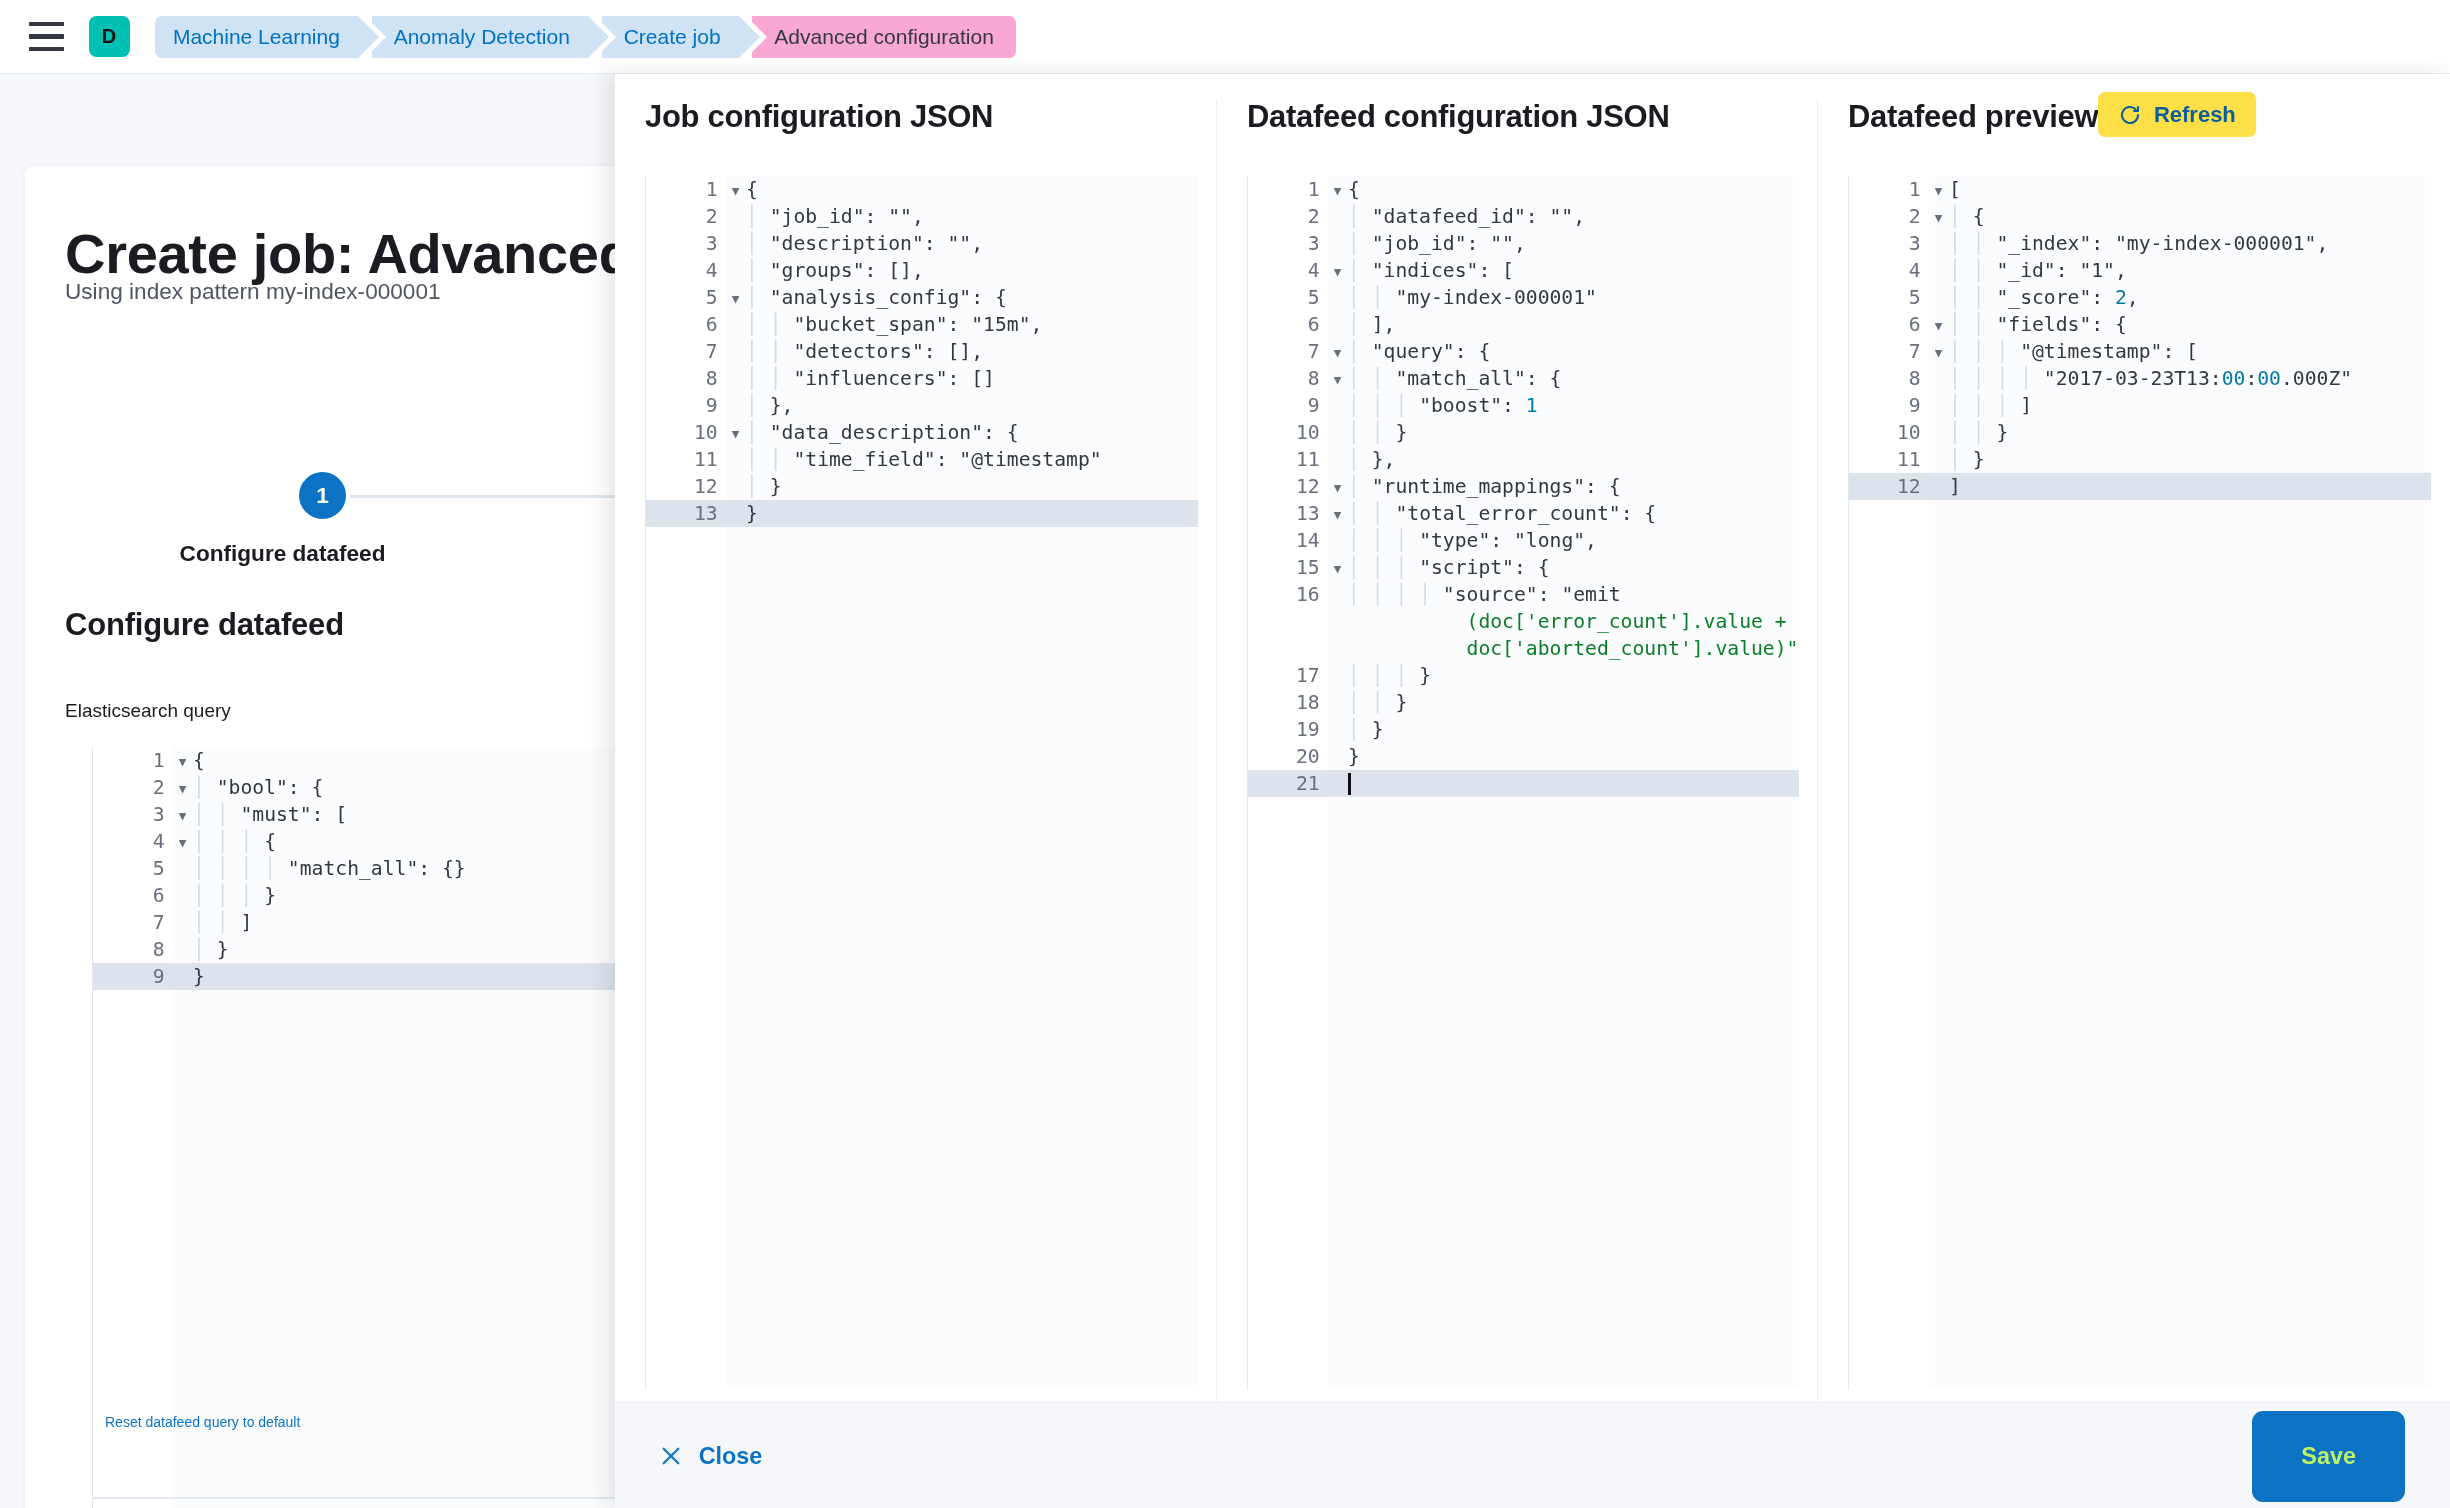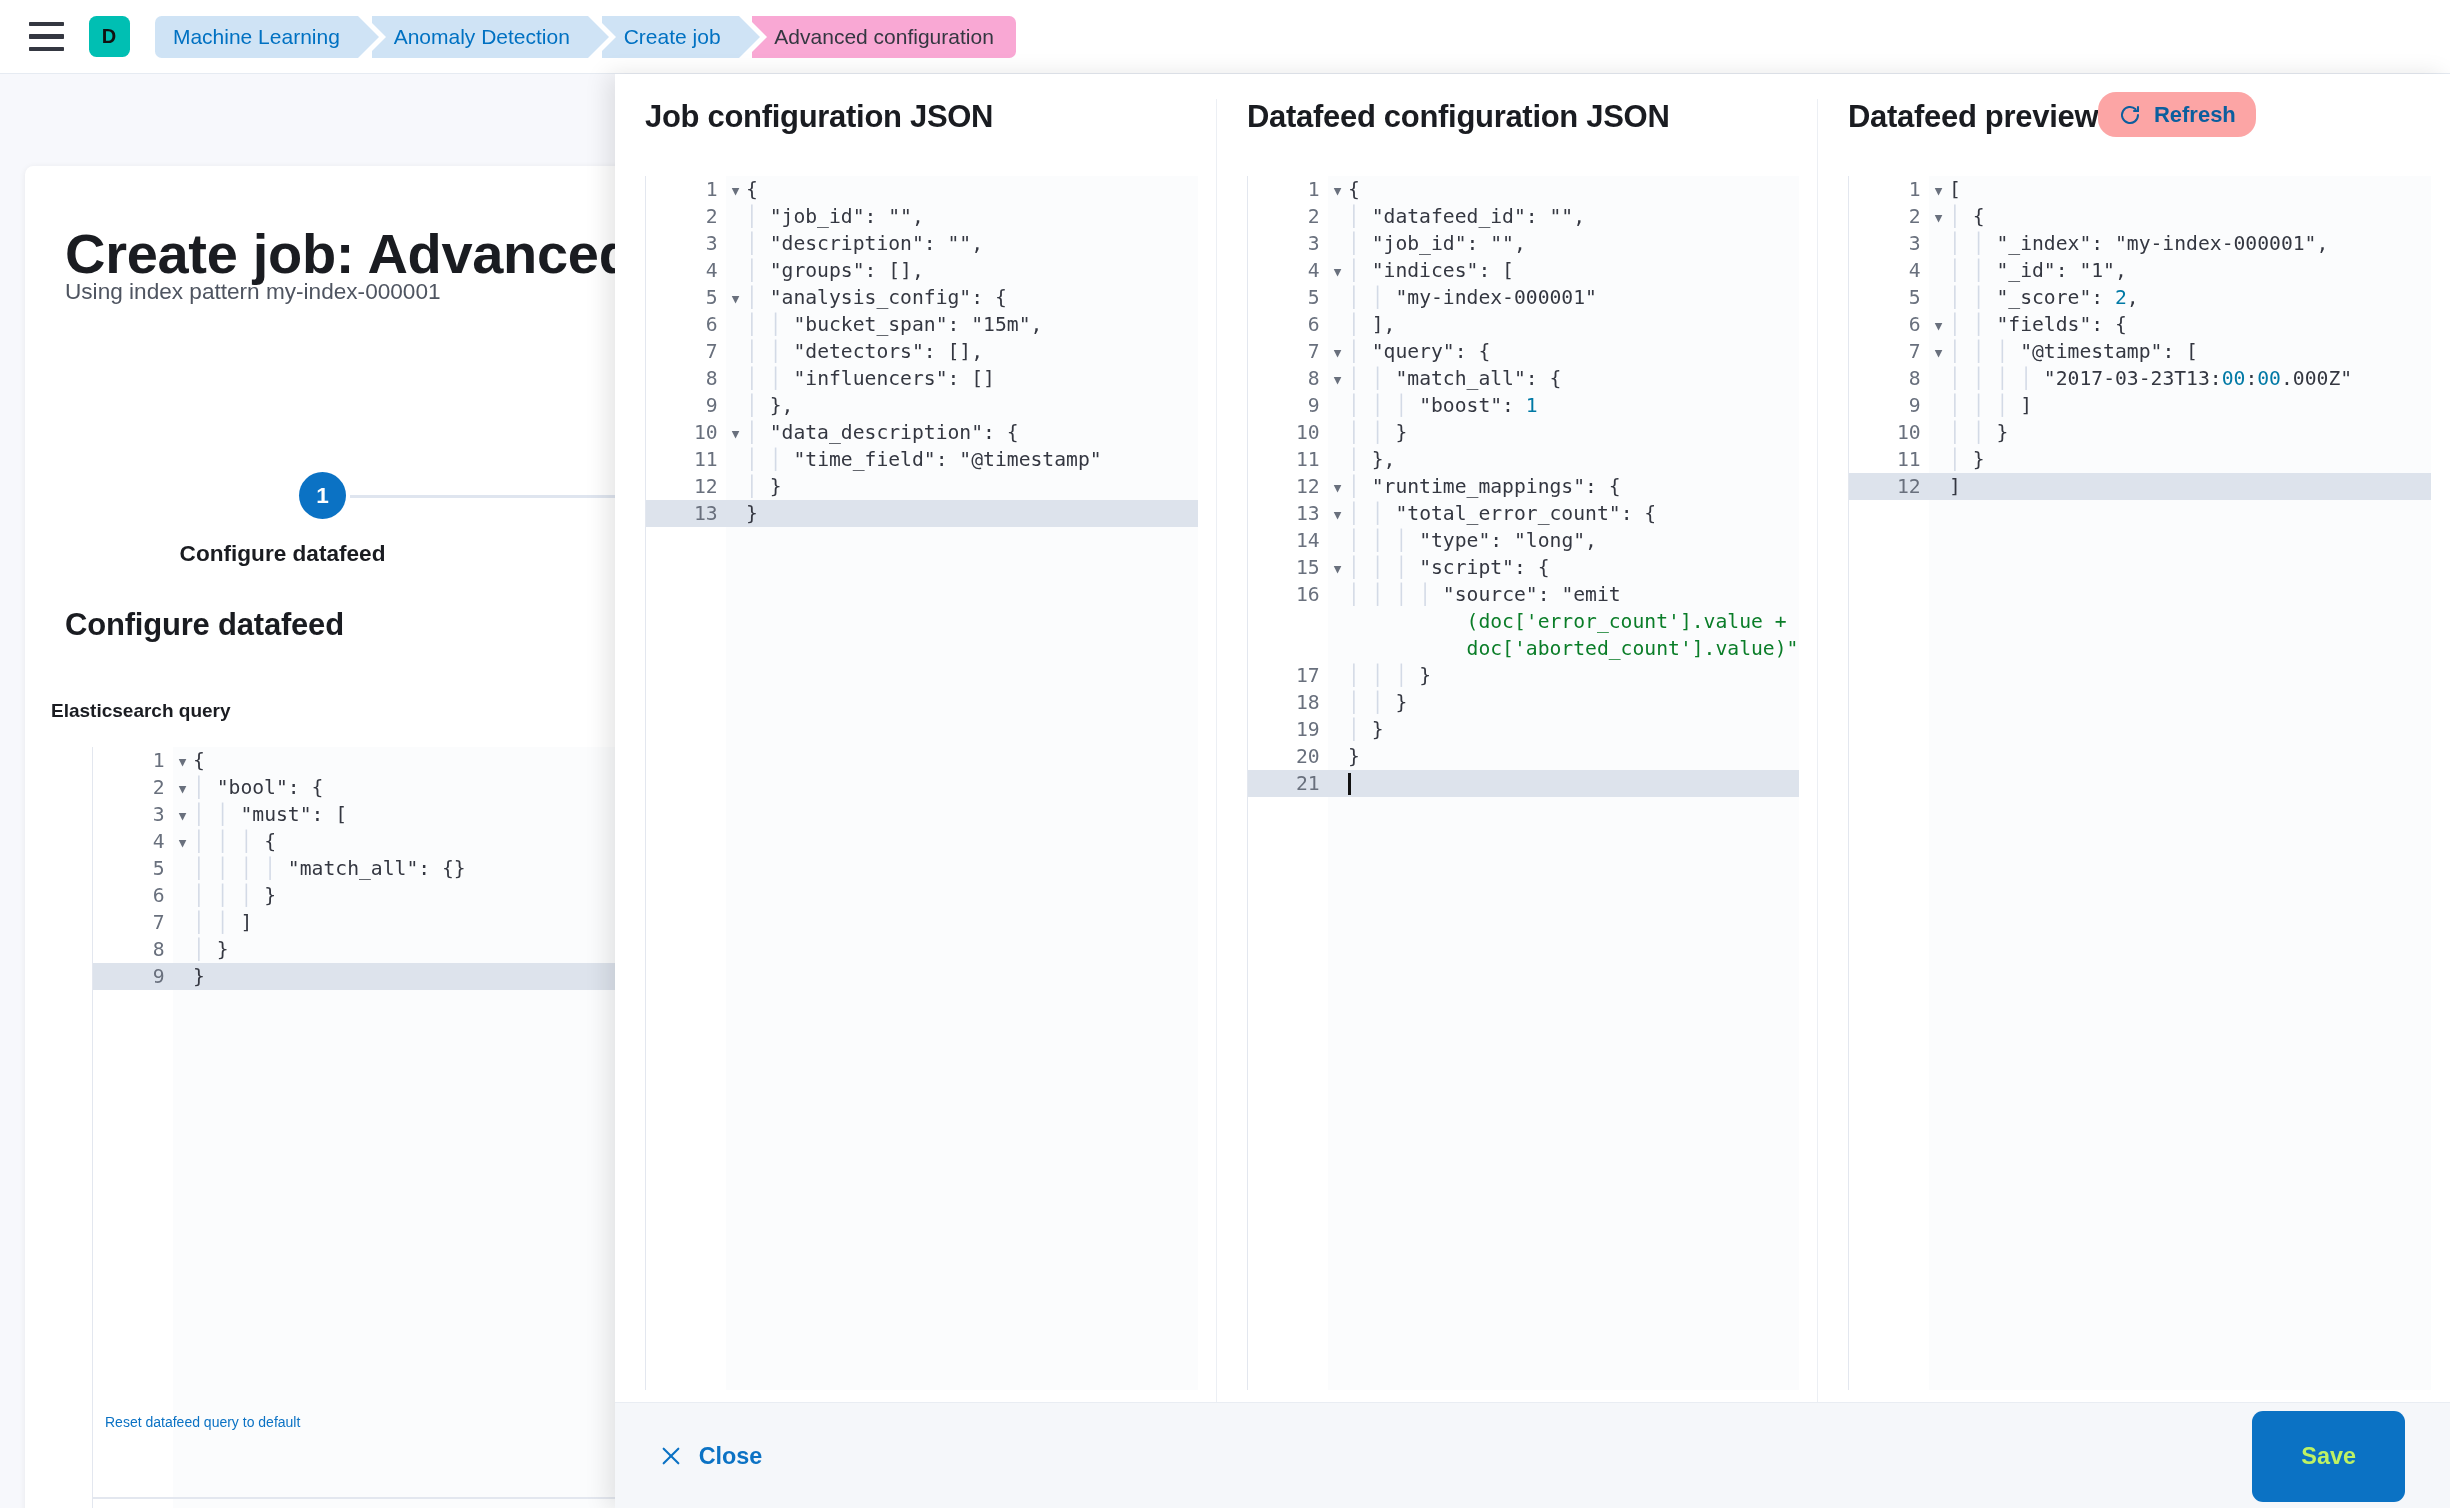--- a/index.html
+++ b/index.html
@@ -110,22 +110,22 @@
     position: absolute; top: 375px; left: 40px; width: 435px;
     text-align: center;
     font-size: 22.6px; font-weight: 700; color: #1a1c21;
   }
 
   .section-title {
     position: absolute; top: 441px; left: 40px;
     font-size: 31px; font-weight: 700; color: #1a1c21; letter-spacing: -0.2px;
   }
   .field-label {
-    position: absolute; top: 534px; left: 26px;
-    font-size: 19px; font-weight: 700; color: #1a1c21;
+    position: absolute; top: 534px; left: 40px;
+    font-size: 19px; font-weight: 400; color: #1a1c21;
   }
 
   
   .query-editor {
     position: absolute; top: 563px; left: 67px;
     width: 1156px; height: 670px;
     background: #fbfcfd;
     border-left: 0.8px solid #e3e7ef;
   }
   .reset-link {
@@ -162,22 +162,22 @@
   .col-datafeed { width: 601px; border-left: 0.8px solid #eceff4; }
   .col-preview  { width: 632px; border-left: 0.8px solid #eceff4; }
 
   .col-head {
     display: flex; align-items: flex-start; justify-content: flex-start;
     height: 59px;
   }
   .col-title { font-size: 31px; font-weight: 700; color: #1a1c21; letter-spacing: -0.3px; }
   .refresh-btn {
     display: flex; align-items: center; gap: 11.7px;
-    background: #fca5a5; color: #0b5e9e;
-    border: none; border-radius: 18px;
+    background: #fde047; color: #0b5e9e;
+    border: none; border-radius: 7px;
     padding: 9.2px 20px;
     font-size: 22px; font-weight: 600;
     cursor: pointer;
     margin-top: -6.7px;
     font-family: "Liberation Sans", sans-serif;
   }
 
   
   .editor {
     position: relative;

